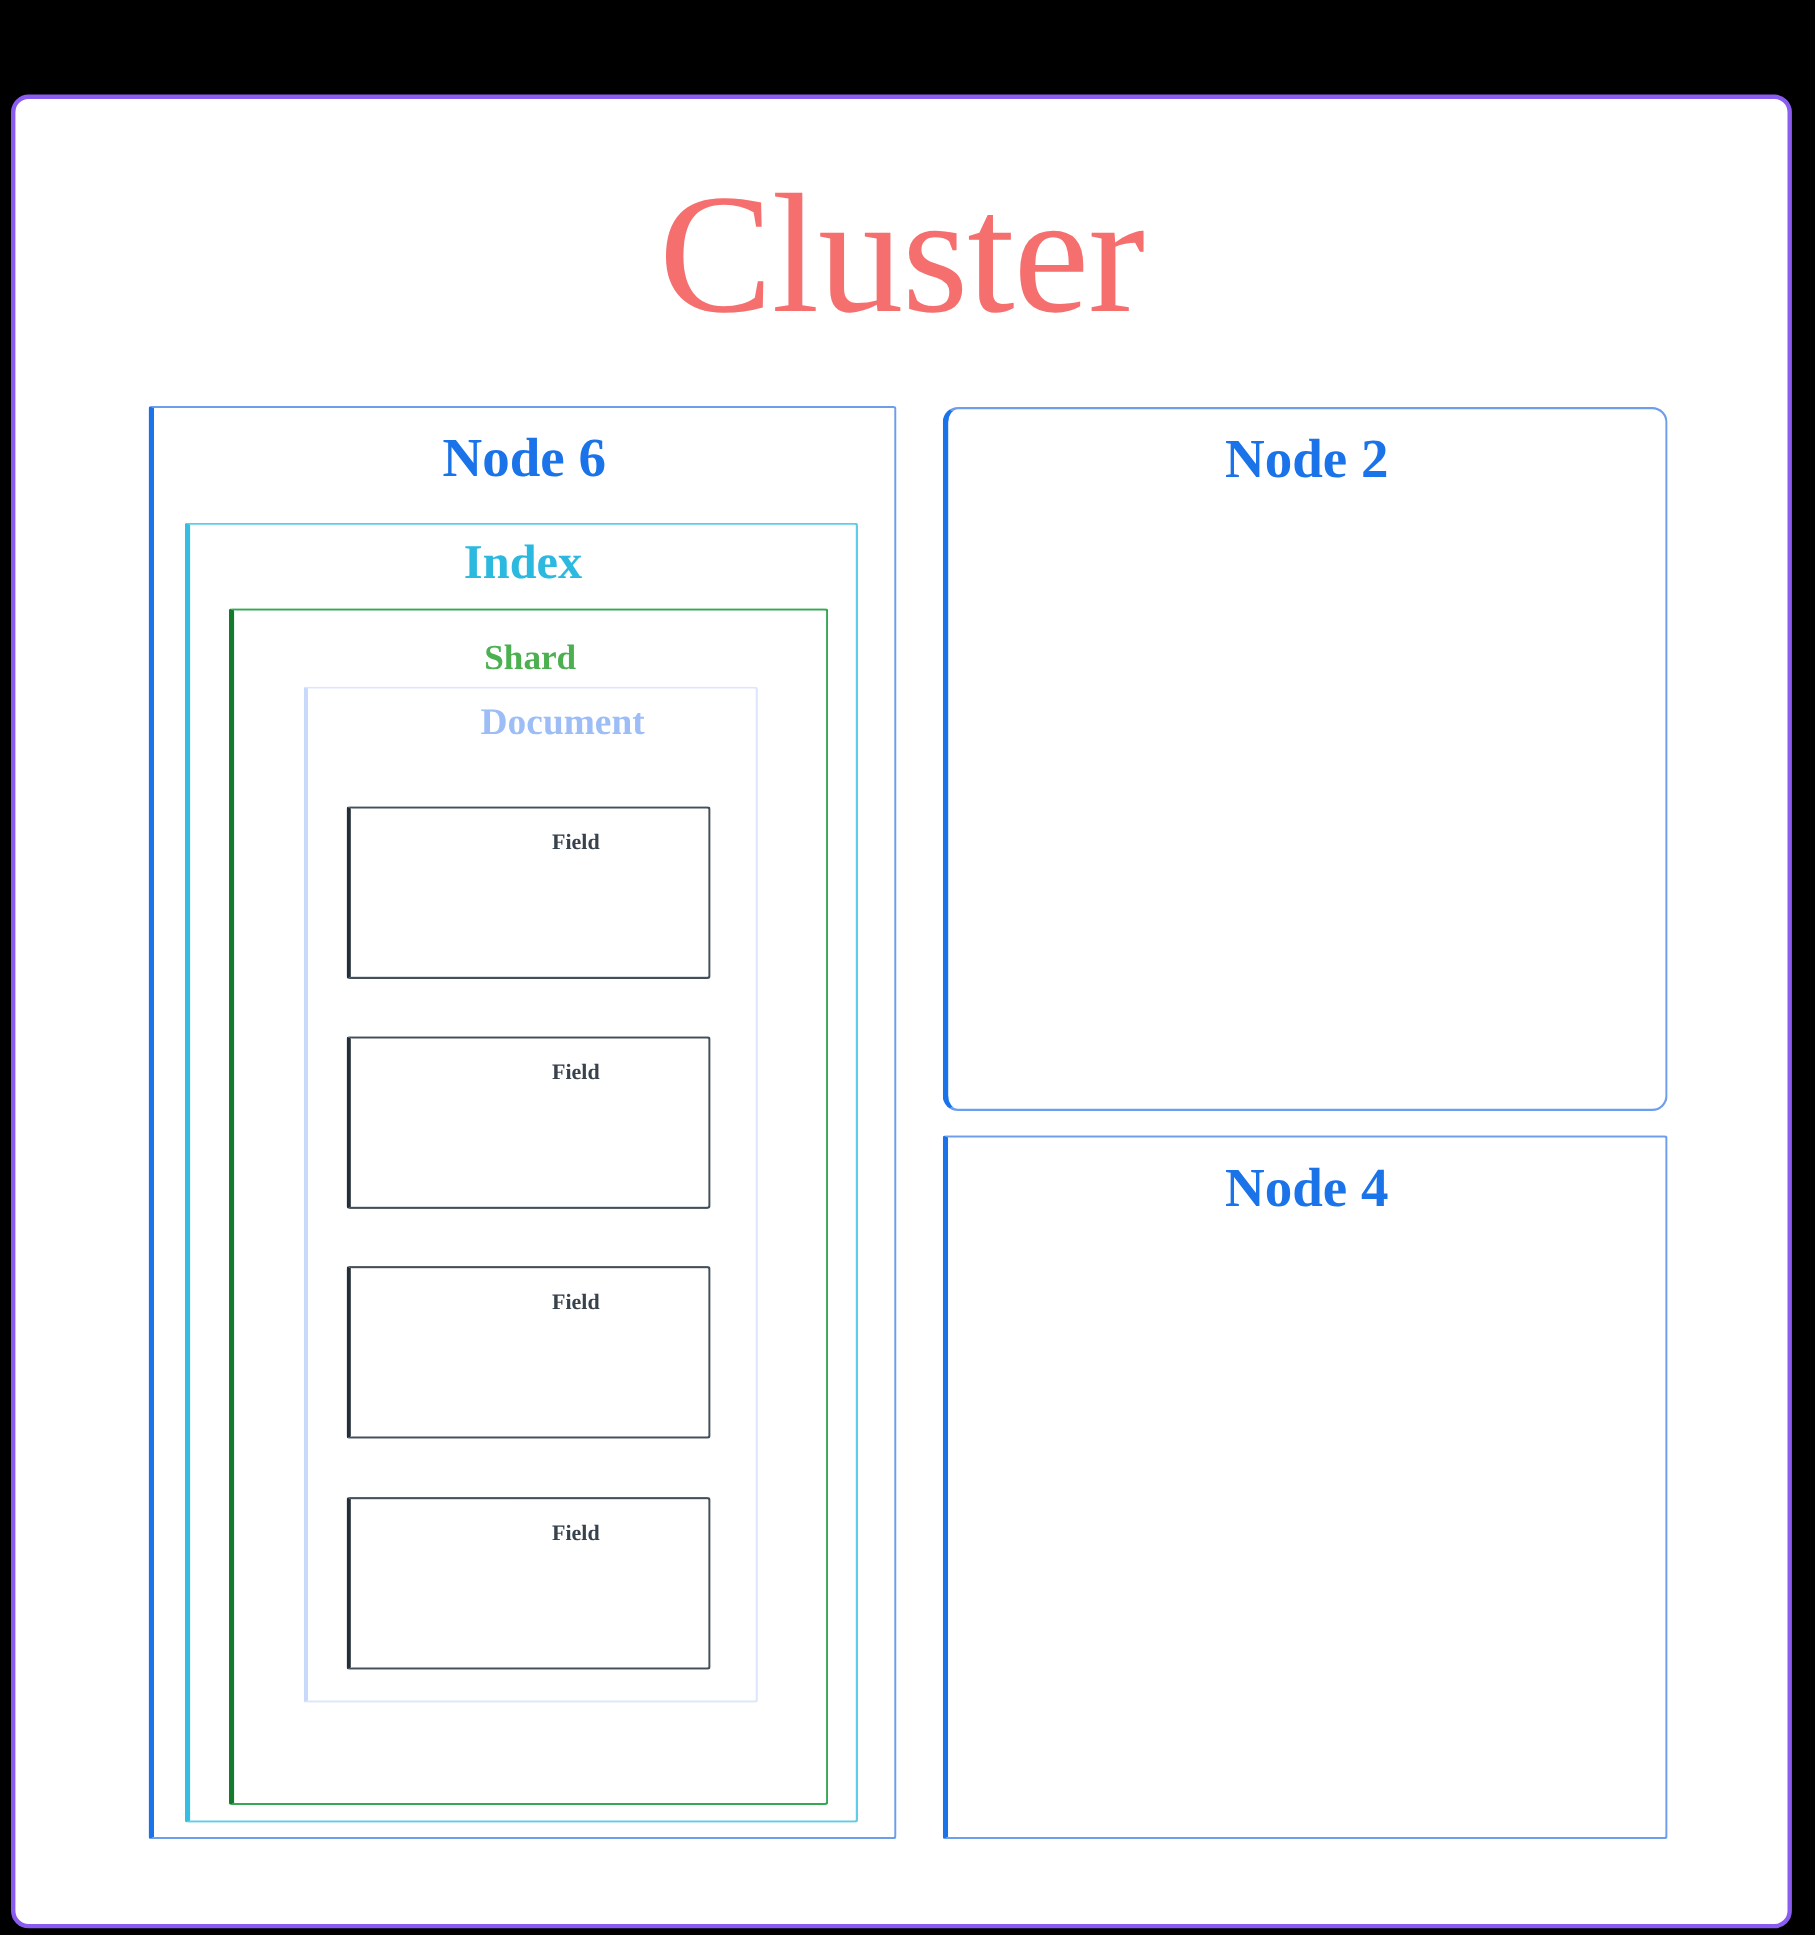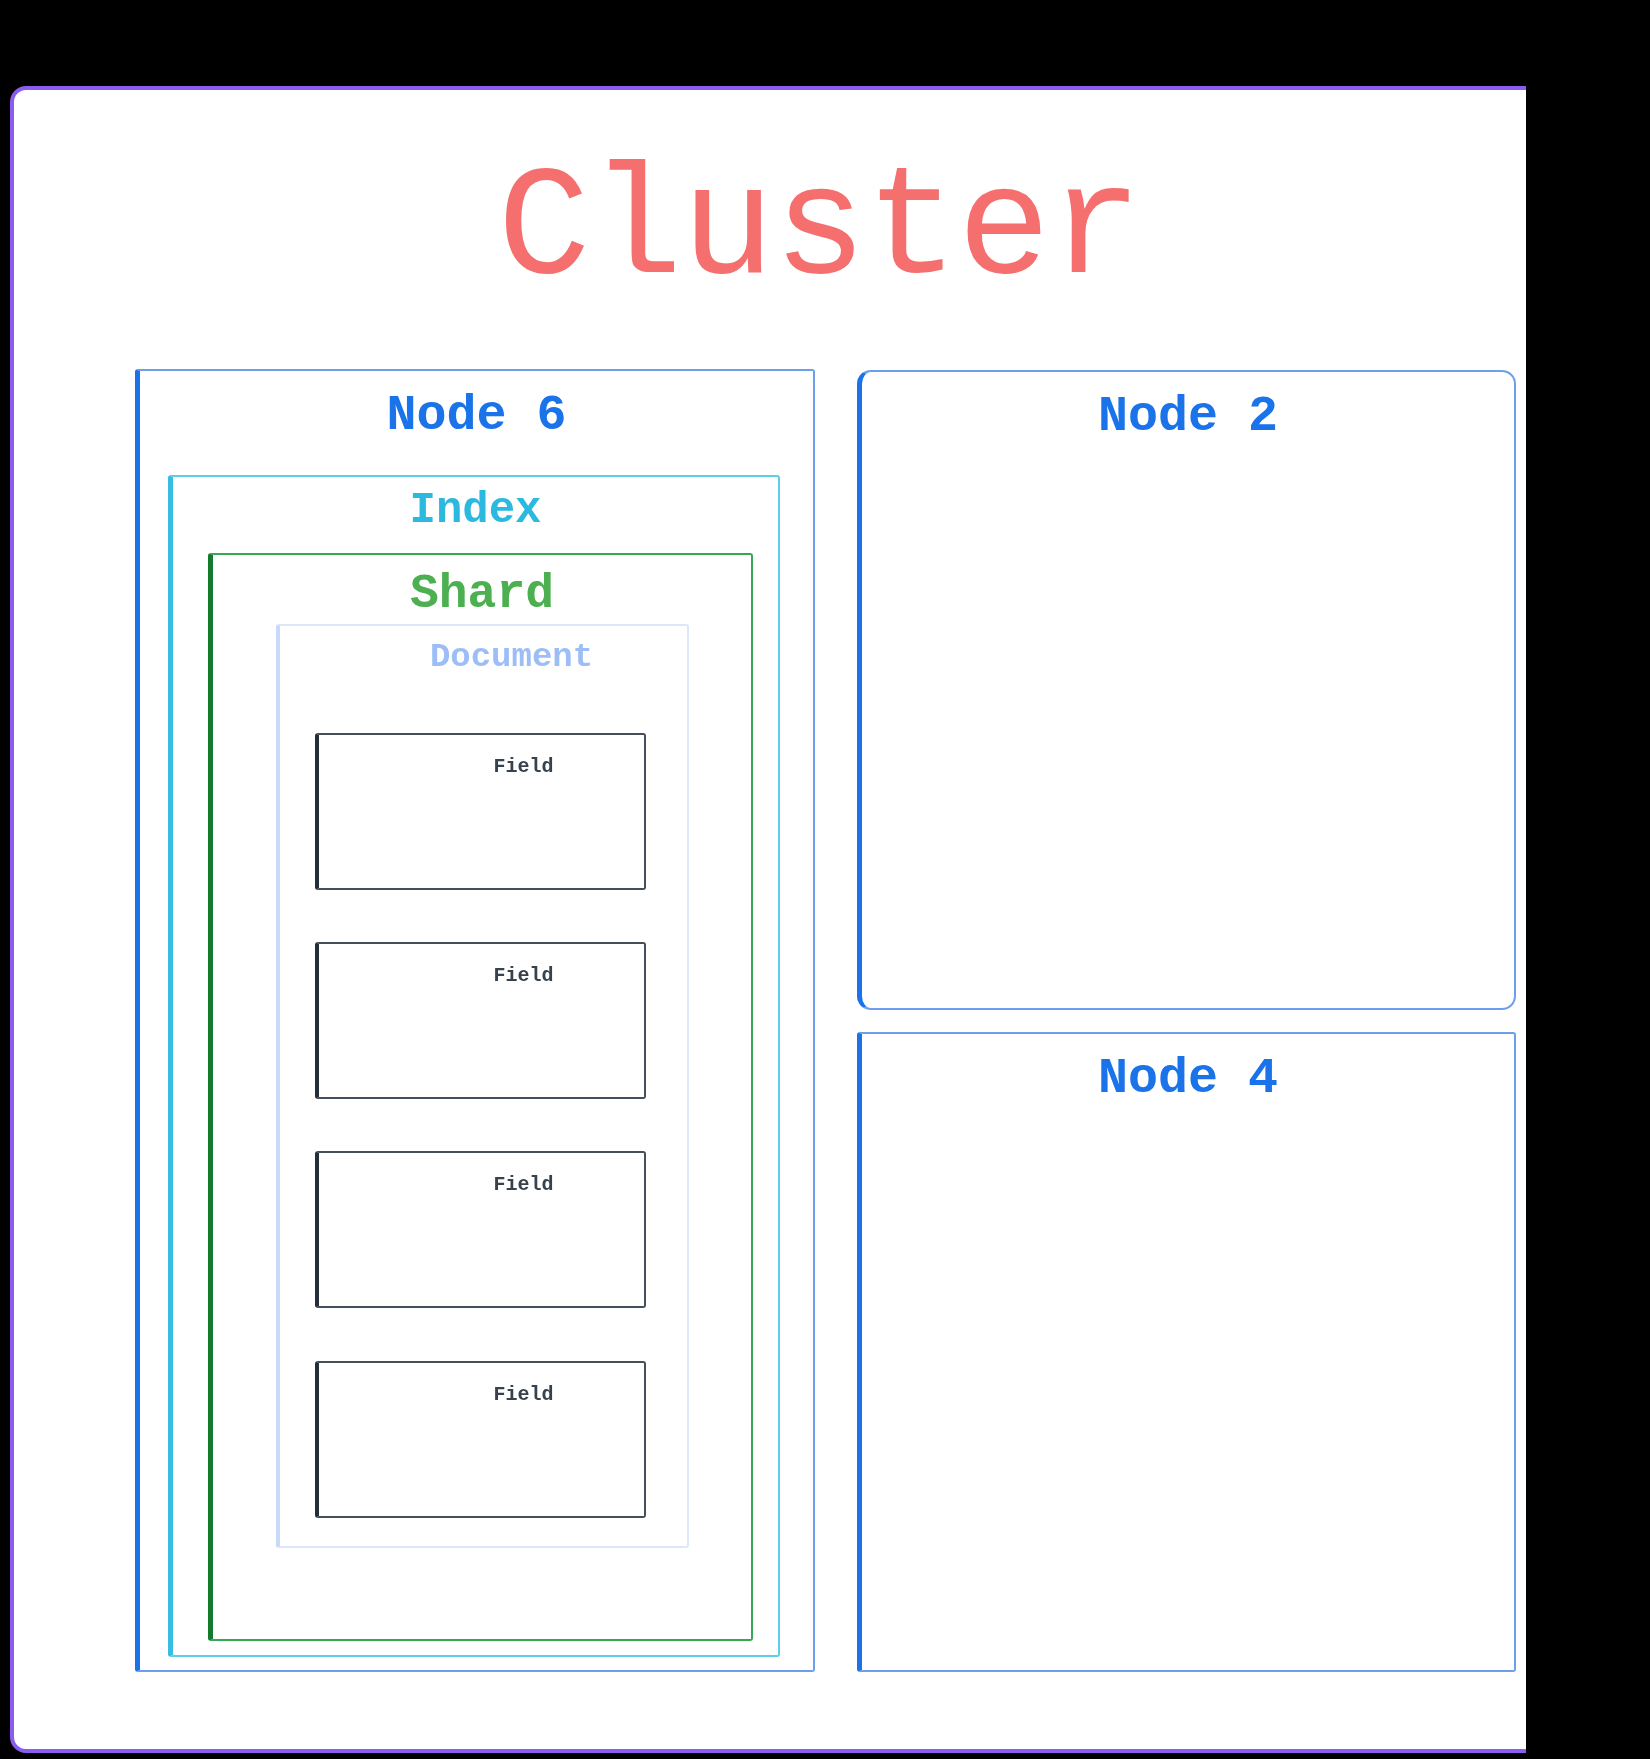--- a/index.html
+++ b/index.html
@@ -18,23 +18,23 @@
     --doc-border:#DDE7FB;
     --doc-text:#9DBDF7;
     --field-accent:#242E38;
     --field-border:#43505B;
     --field-text:#37424D;
   }
   html,body{margin:0;padding:0;}
   body{background:#000;}
   .stage{
     position:relative;
-    width:1526px;height:1759px;
+    width:1650px;height:1759px;
     background:var(--bg);
-    font-family:Liberation Mono, monospace;
+    font-family:Liberation Serif, serif;
     overflow:hidden;
   }
   .canvas{
     position:absolute;left:10px;top:86px;
     width:1619px;height:1667px;
     box-sizing:border-box;
     background:#ffffff;
     border:4px solid var(--canvas-border);
     border-radius:16px;
   }
@@ -58,21 +58,21 @@
     border-left:5px solid var(--index-accent);
     border-radius:3px;
     margin-top:20px;
   }
   .lbl-index{color:var(--index-text);font-size:44px;padding-top:8px;}
   .shard-box{
     border:2px solid var(--shard-border);
     border-left:5px solid var(--shard-accent);
     border-radius:3px;
   }
-  .lbl-shard{color:var(--shard-text);font-size:48px;padding-top:12px;}
+  .lbl-shard{color:var(--shard-text);font-size:32px;padding-top:24px;}
   .doc-box{
     border:2px solid var(--doc-border);
     border-left:4px solid var(--doc-accent);
     border-radius:3px;
   }
   .lbl-doc{color:var(--doc-text);font-size:34px;padding-top:12px;padding-left:28px;}
   .field-box{
     border:2px solid var(--field-border);
     border-left:4px solid var(--field-accent);
     border-radius:3px;

